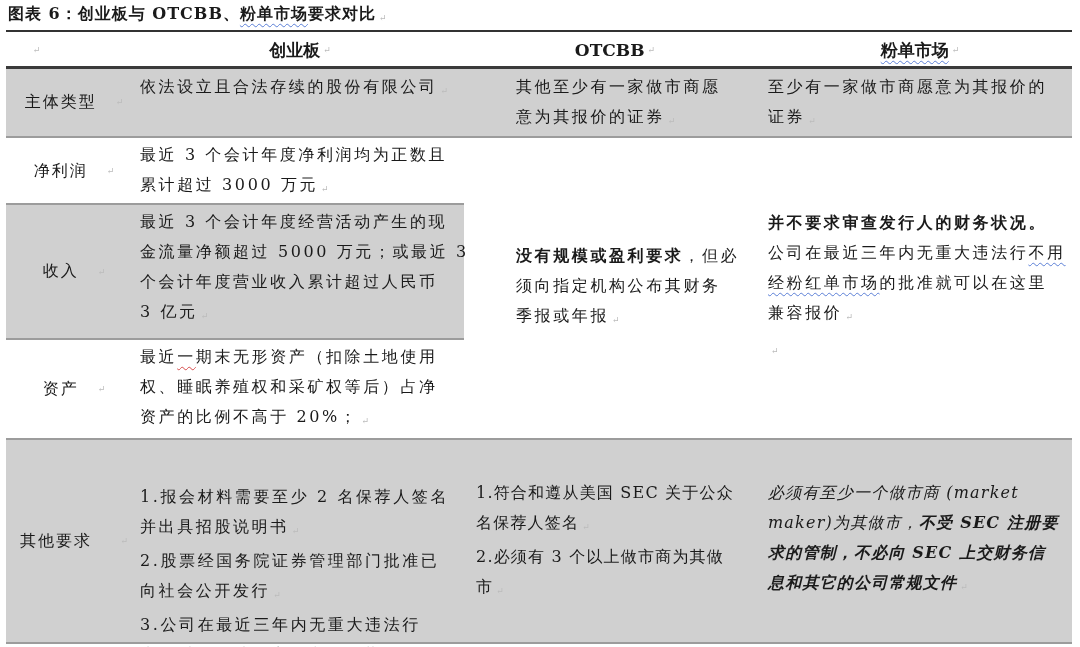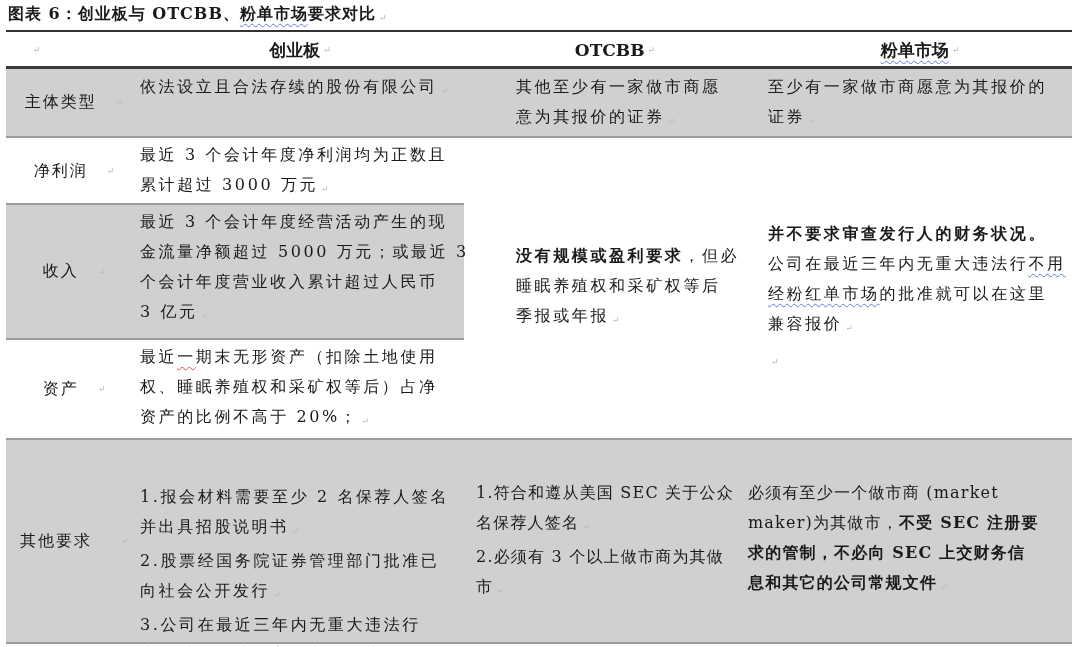--- a/index.html
+++ b/index.html
@@ -108,24 +108,24 @@
     <span class="para-mark">↵</span>
   </div>
 <div class="txt" style="left:140px;top:342px;width:320px;">
   <span class="line-block"><span>最近</span><span class="wavy-red">一</span><span>期末无形资产（扣除土地使用</span></span>
   <span class="line-block">权、睡眠养殖权和采矿权等后）占净</span>
   <span class="line-block"><span>资产的比例不高于 20%；</span><span class="para-mark">↵</span></span>
 </div>
 
 <div class="txt" style="left:516px;top:241px;width:250px;">
   <span class="line-block"><span class="b">没有规模或盈利要求</span><span>，但必</span></span>
-  <span class="line-block">睡眠养殖权和采矿权等后</span>
+  <span class="line-block">须向指定机构公布其财务</span>
   <span class="line-block"><span>季报或年报</span><span class="para-mark">↵</span></span>
 </div>
-<div class="txt" style="left:768px;top:219px;width:305px;">
+<div class="txt" style="left:768px;top:208px;width:305px;">
   <span class="line-block b">并不要求审查发行人的财务状况。</span>
   <span class="line-block"><span>公司在最近三年内无重大违法行</span><span class="wavy">不用</span></span>
   <span class="line-block"><span class="wavy">经粉红单市场</span><span>的批准就可以在这里</span></span>
   <span class="line-block"><span>兼容报价</span><span class="para-mark">↵</span></span>
   <span class="line-block"><span class="para-mark">↵</span></span>
 </div>
 
 <div class="label" style="left:20px;top:440px;width:110px;height:202px;justify-content:space-between;">
     <span>其他要求</span>
     <span class="para-mark">↵</span>
@@ -137,18 +137,18 @@
   <span class="line-block"><span>向社会公开发行</span><span class="para-mark">↵</span></span>
   <span class="line-block">3.公司在最近三年内无重大违法行</span>
   <span class="line-block"><span>为，财务会计报告无虚假记载</span><span class="para-mark">↵</span></span>
 </div>
 <div class="txt" style="left:476px;top:478px;width:290px;letter-spacing:1.2px;">
   <span class="line-block">1.符合和遵从美国 SEC 关于公众</span>
   <span class="line-block"><span>名保荐人签名</span><span class="para-mark">↵</span></span>
   <span class="line-block">2.必须有 3 个以上做市商为其做</span>
   <span class="line-block"><span>市</span><span class="para-mark">↵</span></span>
 </div>
-<div class="txt" style="left:748px;top:478px;width:305px;letter-spacing:1.2px;">
+<div class="txt" style="left:768px;top:478px;width:305px;letter-spacing:1.2px;font-style:italic;">
   <span class="line-block">必须有至少一个做市商 (market</span>
   <span class="line-block"><span>maker)为其做市，</span><span class="b">不受 SEC 注册要</span></span>
   <span class="line-block b">求的管制，不必向 SEC 上交财务信</span>
   <span class="line-block"><span class="b">息和其它的公司常规文件</span><span class="para-mark">↵</span></span>
 </div>
 
 </body></html>

